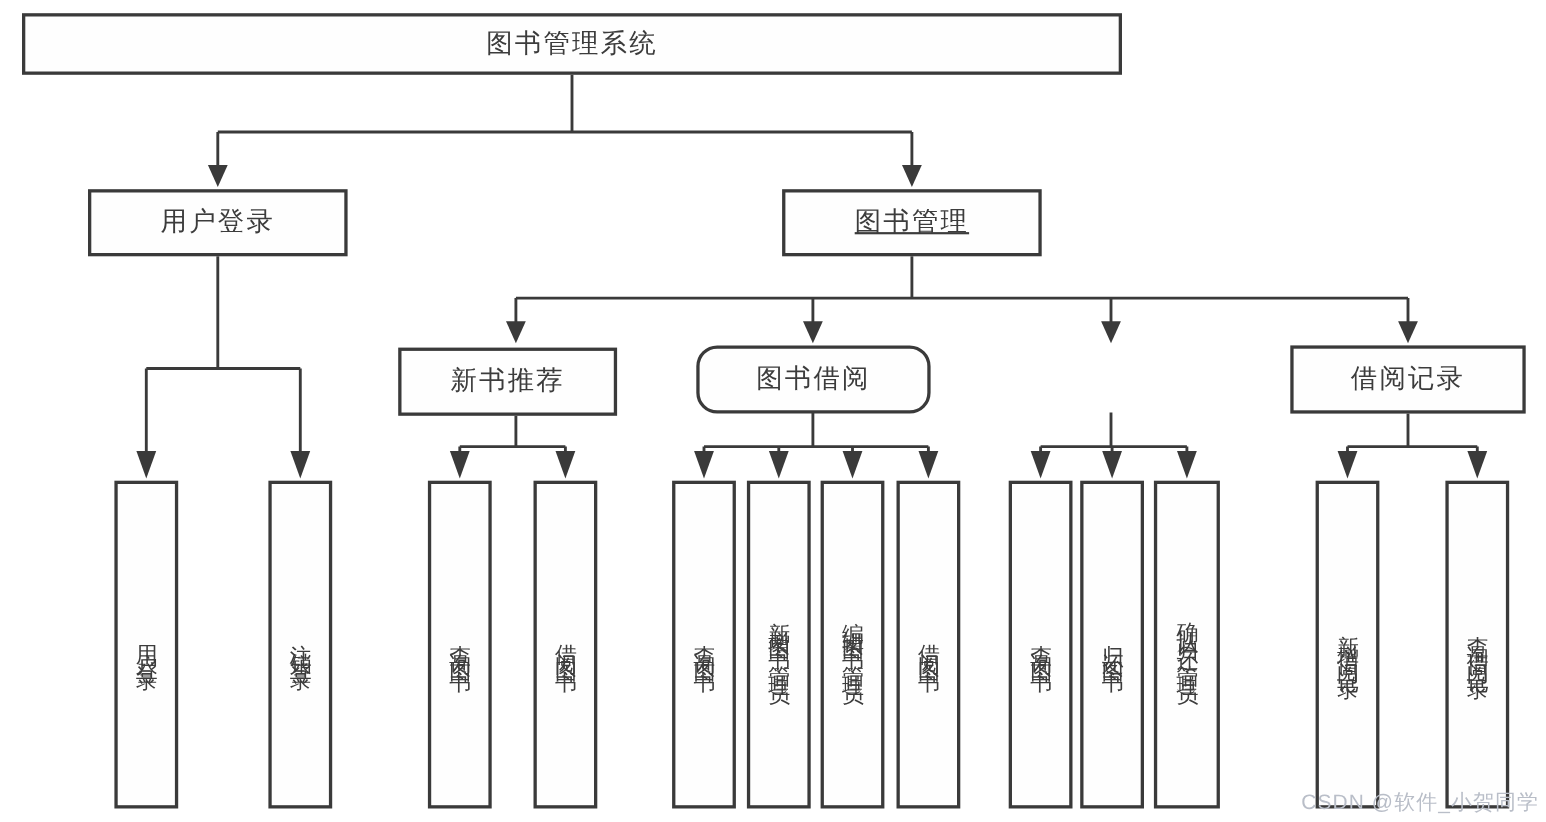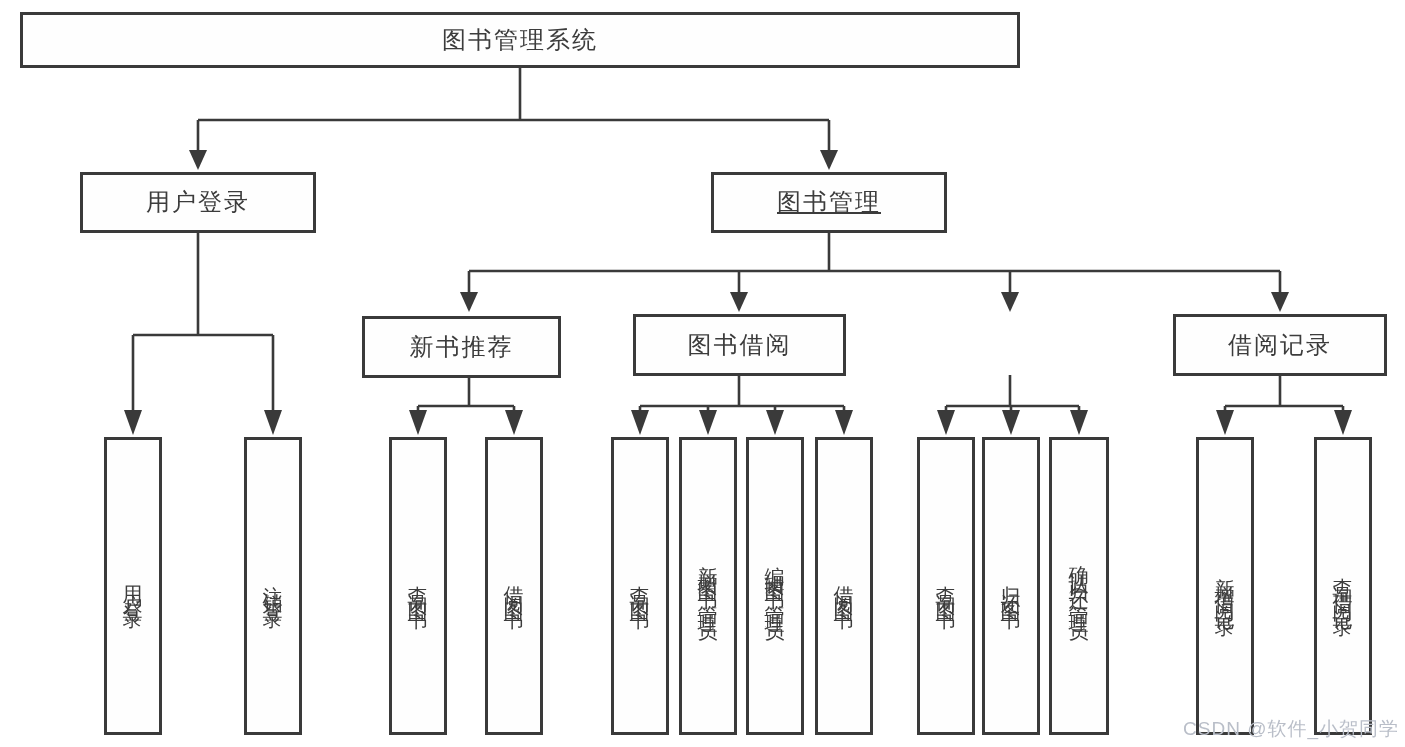--- a/index.html
+++ b/index.html
@@ -96,21 +96,21 @@
       <polygon points="1343,435 1334,410 1352,410"></polygon>
     </g>
   </svg>
 
   <div class="node" style="left:20px; top:12px; width:1000px; height:56px;">图书管理系统</div>
 
   <div class="node" style="left:80px; top:172px; width:236px; height:61px;">用户登录</div>
   <div class="node" style="left:711px; top:172px; width:236px; height:61px;text-decoration:underline;">图书管理</div>
 
   <div class="node" style="left:362px; top:302px; width:199px; height:62px;margin-top:14px;">新书推荐</div>
-  <div class="node" style="left:633px; top:314px; width:213px; height:62px;">图书借阅</div>
+  <div class="node" style="left:633px; top:314px; width:213px; height:62px;border-radius:19px;">图书借阅</div>
   <div class="node" style="left:1173px; top:314px; width:214px; height:62px;">借阅记录</div>
 
   <div class="node v" style="left:104px; top:437px; width:58px; height:298px;">用户登录</div>
   <div class="node v" style="left:244px; top:437px; width:58px; height:298px;">注销登录</div>
 
   <div class="node v" style="left:389px; top:437px; width:58px; height:298px;">查询图书</div>
   <div class="node v" style="left:485px; top:437px; width:58px; height:298px;">借阅图书</div>
 
   <div class="node v" style="left:611px; top:437px; width:58px; height:298px;">查询图书</div>
   <div class="node v" style="left:679px; top:437px; width:58px; height:298px;">新增图书（管理员）</div>

